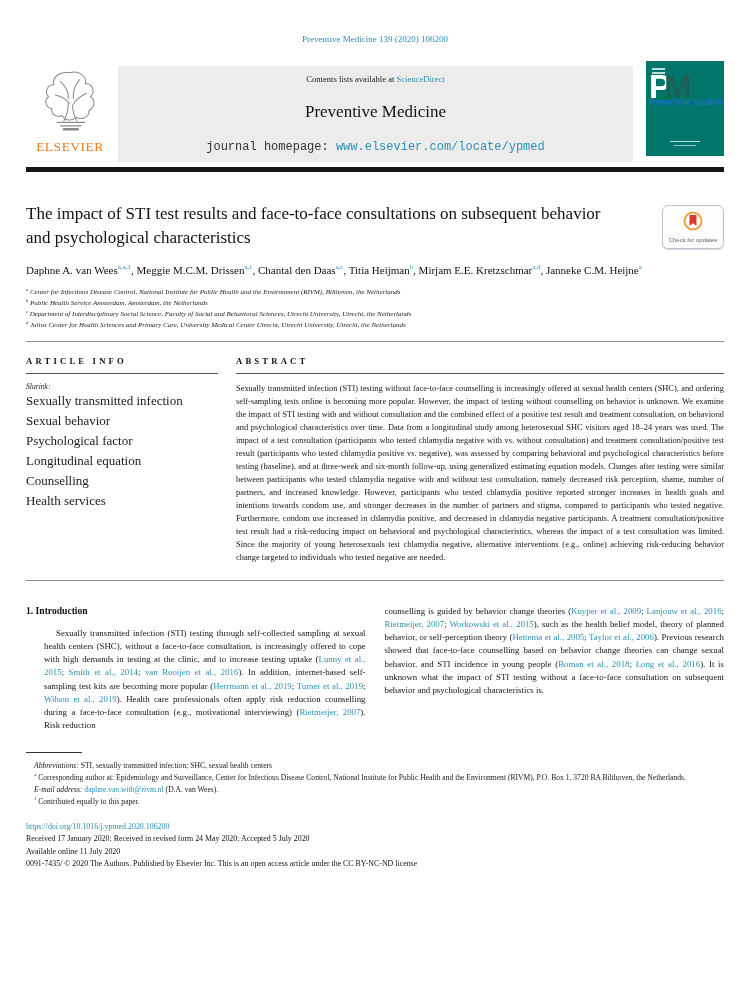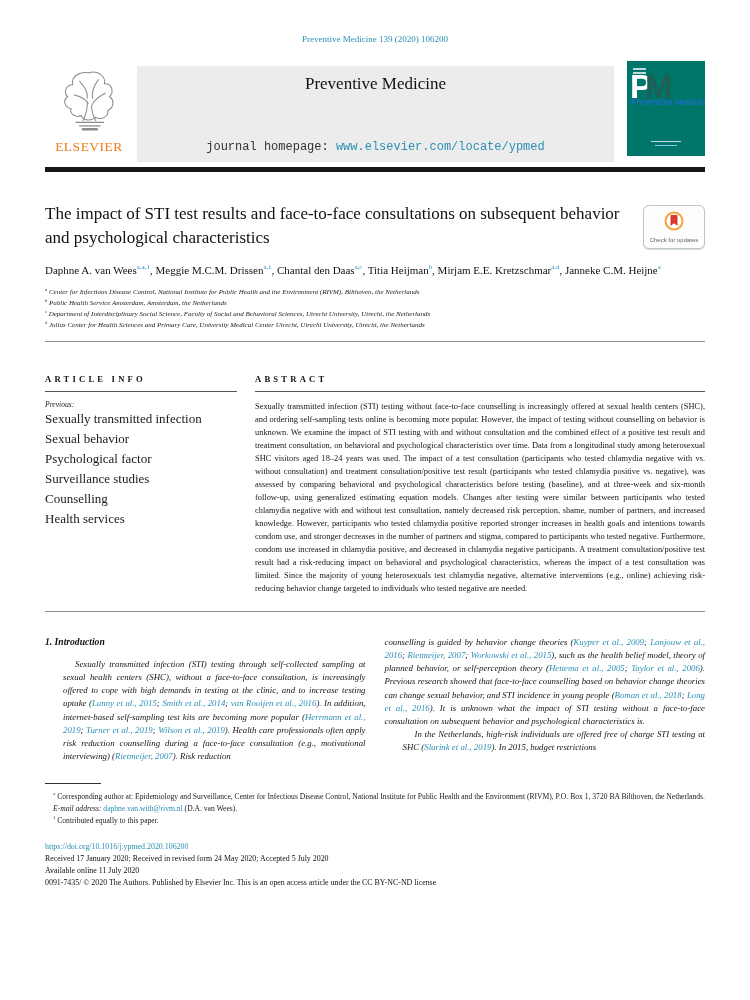--- a/index.html
+++ b/index.html
@@ -1,18 +1,18 @@
 <!DOCTYPE html>
 <html><head>
 <meta charset="utf-8">
 <style>
   html,body{margin:0;padding:0;background:#fff;}
   .paper{position:relative;width:750px;height:1000px;background:#ffffff;overflow:hidden;
          font-family:"Liberation Serif","DejaVu Serif",serif;color:#1a1a1a;}
-  .inner{padding:0 45px;}
+  .inner{padding:0 26px;}
   .lnk{color:#2b8fb5;}
   .it{font-style:italic;}
   sup{font-size:62%;line-height:0;}
 
   
   .citation{margin-top:34px;text-align:center;font-size:9px;color:#2b8fb5;}
 
   
   .masthead{display:flex;margin-top:22px;height:96px;align-items:stretch;}
   .logo{width:88px;flex:none;text-align:center;padding-top:2px;}
@@ -46,32 +46,32 @@
 
   .authors{margin-top:11px;font-size:11px;color:#111;line-height:1.5;}
   .affils{margin-top:9px;font-size:7px;line-height:1.55;color:#222;}
   .affils .affil{font-style:italic;}
 
   .gray-rule{border:none;height:0;border-top:1.2px solid #8f8f8f;margin:0;}
   .rule-affil{margin-top:10px;}
   .rule-body{margin-top:16px;}
 
   
-  .meta-grid{display:flex;gap:18px;margin-top:32px;}
+  .meta-grid{display:flex;gap:18px;margin-top:14px;}
   .info-col{width:192px;flex:none;}
   .abs-col{flex:1;}
   .colhead{font-size:8.6px;font-weight:bold;letter-spacing:3.2px;color:#111;}
   .headrule{border:none;height:0;border-top:1px solid #555;margin:7px 0 8px;}
   .kw-label{font-size:7.6px;font-style:italic;}
   .kw-list{font-size:13px;line-height:1.55;}
   .abstract{margin:0;font-size:8.4px;line-height:1.55;text-align:justify;color:#151515;}
 
   
   .body-grid{display:flex;gap:19px;margin-top:24px;}
-  .bcol{flex:1;min-width:0;font-style:italic;}
+  .bcol{flex:1;min-width:0;}
   h2{margin:0 0 11px 0;font-size:9.6px;font-weight:bold;color:#111;}
   .bodyp{margin:0;font-size:8.8px;line-height:1.5;text-align:justify;color:#151515;}
   .indent{text-indent:12px;margin-left:18px;}
 
   
   .fnrule{width:56px;border-top:1px solid #333;margin-top:20px;}
   .footnotes{margin-top:7px;font-size:7.6px;line-height:1.55;color:#1a1a1a;}
   .footnotes p{margin:0;text-indent:8px;}
 
   
@@ -100,20 +100,21 @@
             <path d="M38 42 C38 50 40 55 43 60"></path>
             <path d="M20 62 H52" stroke-width="1.6"></path>
             <path d="M24 66 H48" stroke-width="1.4"></path>
             <path d="M28 70 H44" stroke-width="3"></path>
           </g>
         </svg>
         <div class="logo-word">ELSEVIER</div>
       </div>
 
       <div class="banner">
+        <div class="contents"><span>Contents lists available at </span><span class="lnk">ScienceDirect</span></div>
         <div class="jtitle">Preventive Medicine</div>
         <div class="homepage"><span>journal homepage: </span><span class="lnk">www.elsevier.com/locate/ypmed</span></div>
       </div>
 
       <div class="cover">
         <div class="fp a"></div>
         <div class="fp b"></div>
         <div class="fp c"></div>
         <div class="cover-pm"><span class="p">P</span><span class="m">M</span></div>
         <div class="cover-title">Preventive Medicine</div>
@@ -143,53 +144,53 @@
       <div class="affil"><sup>c</sup><span> Department of Interdisciplinary Social Science, Faculty of Social and Behavioral Sciences, Utrecht University, Utrecht, the Netherlands</span></div>
       <div class="affil"><sup>d</sup><span> Julius Center for Health Sciences and Primary Care, University Medical Center Utrecht, Utrecht University, Utrecht, the Netherlands</span></div>
     </div>
 
     <div class="gray-rule rule-affil"></div>
 
     <div class="meta-grid">
       <div class="info-col">
         <div class="colhead">ARTICLE INFO</div>
         <div class="headrule"></div>
-        <div class="kw-label">Previous:</div>
+        <div class="kw-label">Slurink:</div>
         <div class="kw-list">
             <div>Sexually transmitted infection</div>
             <div>Sexual behavior</div>
             <div>Psychological factor</div>
-            <div>Surveillance studies</div>
+            <div>Longitudinal equation</div>
             <div>Counselling</div>
             <div>Health services</div>
           </div>
       </div>
       <div class="abs-col">
         <div class="colhead">ABSTRACT</div>
         <div class="headrule"></div>
         <p class="abstract">Sexually transmitted infection (STI) testing without face-to-face counselling is increasingly offered at sexual health centers (SHC), and ordering self-sampling tests online is becoming more popular. However, the impact of testing without counselling on behavior is unknown. We examine the impact of STI testing with and without consultation and the combined effect of a positive test result and treatment consultation, on behavioral and psychological characteristics over time. Data from a longitudinal study among heterosexual SHC visitors aged 18–24 years was used. The impact of a test consultation (participants who tested chlamydia negative with vs. without consultation) and treatment consultation/positive test result (participants who tested chlamydia positive vs. negative), was assessed by comparing behavioral and psychological characteristics before testing (baseline), and at three-week and six-month follow-up, using generalized estimating equation models. Changes after testing were similar between participants who tested chlamydia negative with and without test consultation, namely decreased risk perception, shame, number of partners, and increased knowledge. However, participants who tested chlamydia positive reported stronger increases in health goals and intentions towards condom use, and stronger decreases in the number of partners and stigma, compared to participants who tested negative. Furthermore, condom use increased in chlamydia positive, and decreased in chlamydia negative participants. A treatment consultation/positive test result had a risk-reducing impact on behavioral and psychological characteristics, whereas the impact of a test consultation was limited. Since the majority of young heterosexuals test chlamydia negative, alternative interventions (e.g., online) achieving risk-reducing behavior change targeted to individuals who tested negative are needed.</p>
       </div>
     </div>
 
     <div class="gray-rule rule-body"></div>
 
     <div class="body-grid">
       <div class="bcol">
         <h2>1. Introduction</h2>
         <p class="bodyp indent"><span>Sexually transmitted infection (STI) testing through self-collected sampling at sexual health centers (SHC), without a face-to-face consultation, is increasingly offered to cope with high demands in testing at the clinic, and to increase testing uptake (</span><span class="lnk">Lunny et al., 2015</span><span>; </span><span class="lnk">Smith et al., 2014</span><span>; </span><span class="lnk">van Rooijen et al., 2016</span><span>). In addition, internet-based self-sampling test kits are becoming more popular (</span><span class="lnk">Herrmann et al., 2019</span><span>; </span><span class="lnk">Turner et al., 2019</span><span>; </span><span class="lnk">Wilson et al., 2019</span><span>). Health care professionals often apply risk reduction counselling during a face-to-face consultation (e.g., motivational interviewing) (</span><span class="lnk">Rietmeijer, 2007</span><span>). Risk reduction</span></p>
       </div>
       <div class="bcol">
         <p class="bodyp"><span>counselling is guided by behavior change theories (</span><span class="lnk">Kuyper et al., 2009</span><span>; </span><span class="lnk">Lanjouw et al., 2016</span><span>; </span><span class="lnk">Rietmeijer, 2007</span><span>; </span><span class="lnk">Workowski et al., 2015</span><span>), such as the health belief model, theory of planned behavior, or self-perception theory (</span><span class="lnk">Hettema et al., 2005</span><span>; </span><span class="lnk">Taylor et al., 2006</span><span>). Previous research showed that face-to-face counselling based on behavior change theories can change sexual behavior, and STI incidence in young people (</span><span class="lnk">Boman et al., 2018</span><span>; </span><span class="lnk">Long et al., 2016</span><span>). It is unknown what the impact of STI testing without a face-to-face consultation on subsequent behavior and psychological characteristics is.</span></p>
-        <p class="bodyp indent"><span>In the Netherlands, high-risk individuals are offered free of charge STI testing at SHC (</span><span class="lnk">Slurink et al., 2019</span><span>). In 2015, budget restrictions</span></p>
       </div>
     </div>
 
     <div class="fnrule"></div>
 
     <div class="footnotes">
+      <p><span class="it">Abbreviations:</span><span> STI, sexually transmitted infection; SHC, sexual health centers</span></p>
       <p><sup>⁎</sup><span> Corresponding author at: Epidemiology and Surveillance, Center for Infectious Disease Control, National Institute for Public Health and the Environment (RIVM), P.O. Box 1, 3720 BA Bilthoven, the Netherlands.</span></p>
       <p><span class="it">E-mail address:</span><span> </span><span class="lnk">daphne.van.with@rivm.nl</span><span> (D.A. van Wees).</span></p>
       <p><sup>1</sup><span> Contributed equally to this paper.</span></p>
     </div>
 
     <div class="doi lnk">https://doi.org/10.1016/j.ypmed.2020.106200</div>
     <div class="meta-line first">Received 17 January 2020; Received in revised form 24 May 2020; Accepted 5 July 2020</div>
     <div class="meta-line">Available online 11 July 2020</div>
     <div class="meta-line">0091-7435/ © 2020 The Authors. Published by Elsevier Inc. This is an open access article under the CC BY-NC-ND license</div>
 

